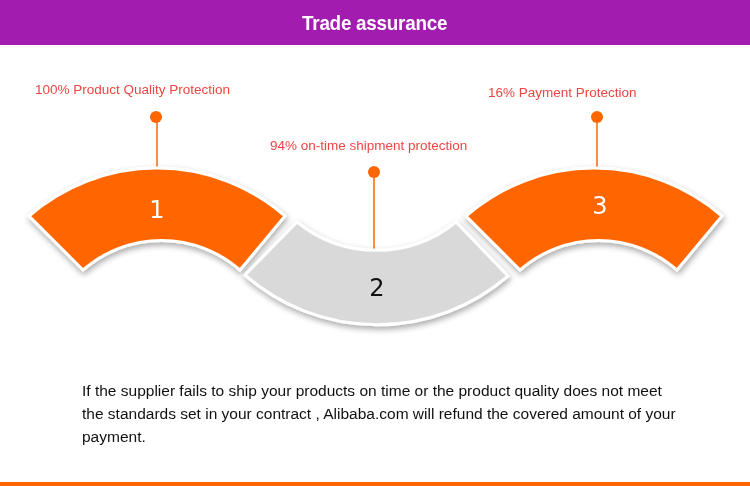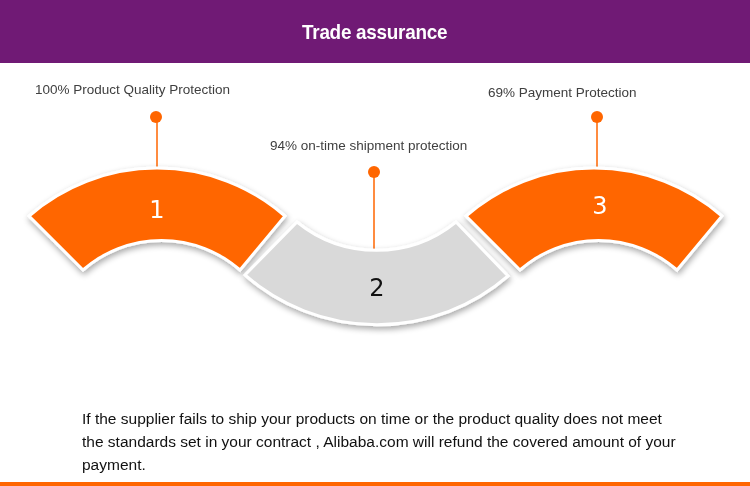--- a/index.html
+++ b/index.html
@@ -1,22 +1,22 @@
 <!DOCTYPE html>
 <html><head>
   <meta charset="utf-8">
   <style>
     html, body { margin: 0; padding: 0; background: #ffffff; }
     body { width: 750px; height: 486px; position: relative; overflow: hidden; font-family: "Liberation Sans", "DejaVu Sans", sans-serif; }
-    .header { position: absolute; left: 0; top: 0; width: 750px; height: 63px; background: #701a75; display: flex; align-items: center; justify-content: center; }
+    .header { position: absolute; left: 0; top: 0; width: 750px; height: 45px; background: #a21caf; display: flex; align-items: center; justify-content: center; }
     .header-title { color: #ffffff; font-weight: bold; font-size: 21px; letter-spacing: -0.3px; font-family: "Liberation Sans", sans-serif; transform: scaleX(0.9); }
-    .label { position: absolute; font-size: 13.5px; color: #404040; white-space: nowrap; font-family: "Liberation Sans", sans-serif; }
+    .label { position: absolute; font-size: 13.5px; color: #ef4444; white-space: nowrap; font-family: "Liberation Sans", sans-serif; }
     #diagram { position: absolute; left: 0; top: 0; }
     .num { font-family: "DejaVu Sans", sans-serif; font-size: 24px; }
-    .desc { position: absolute; left: 82px; top: 379px; width: 600px; font-size: 15.5px; line-height: 23px; color: #111; font-family: "Liberation Sans", sans-serif; margin-top: 28px; }
+    .desc { position: absolute; left: 82px; top: 379px; width: 600px; font-size: 15.5px; line-height: 23px; color: #111; font-family: "Liberation Sans", sans-serif; }
     .bottom-bar { position: absolute; left: 0; top: 482px; width: 750px; height: 4px; background: #ff6600; }
   </style>
 </head>
 <body>
 
 <div class="header">
   <span class="header-title">Trade assurance</span>
 </div>
 
 <svg id="diagram" width="750" height="486" viewBox="0 0 750 486">
@@ -53,17 +53,17 @@
 
   <path d="M 466 216 A 195 195 0 0 1 722 216 L 677 270 A 119 119 0 0 0 520 270 Z" fill="#ff6600" stroke="#ffffff" stroke-width="3" stroke-linejoin="miter" filter="url(#shadow)"></path>
 
   <text class="num" x="157" y="218" text-anchor="middle" fill="#ffffff">1</text>
   <text class="num" x="377" y="296" text-anchor="middle" fill="#111111">2</text>
   <text class="num" x="600" y="214" text-anchor="middle" fill="#ffffff">3</text>
 </svg>
 
 <div class="label" style="left:35px; top:82px;">100% Product Quality Protection</div>
 <div class="label" style="left:270px; top:138px;">94% on-time shipment protection</div>
-<div class="label" style="left:488px; top:85px;">69% Payment Protection</div>
+<div class="label" style="left:488px; top:85px;">16% Payment Protection</div>
 
 <div class="desc">If the supplier fails to ship your products on time or the product quality does not meet the standards set in your contract , Alibaba.com will refund the covered amount of your payment.</div>
 
 <div class="bottom-bar"></div>
 
 </body></html>

